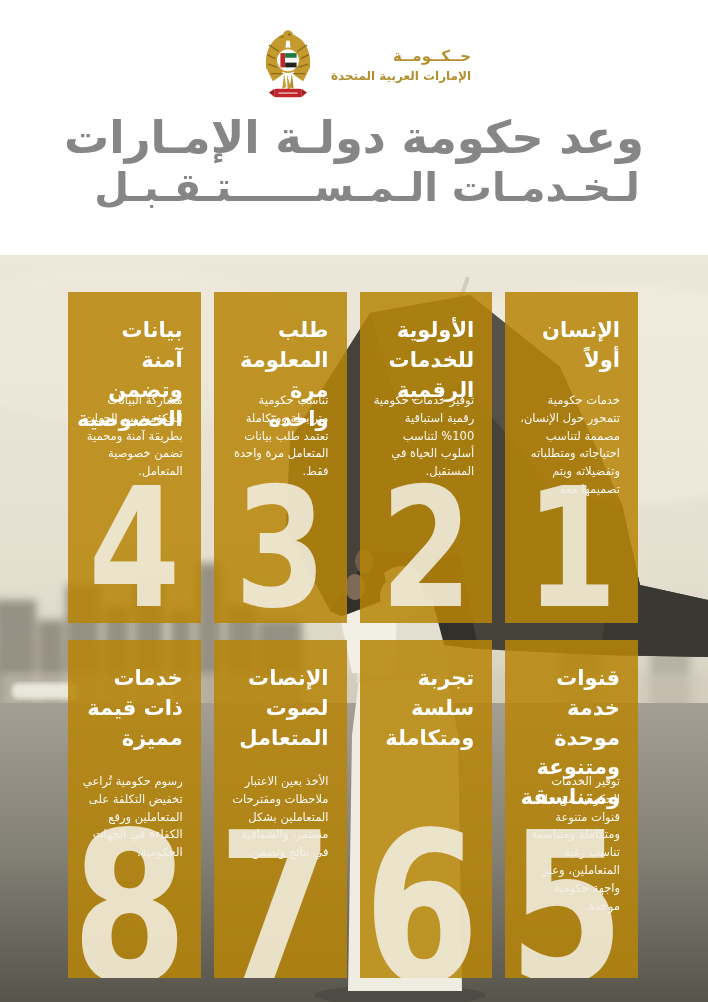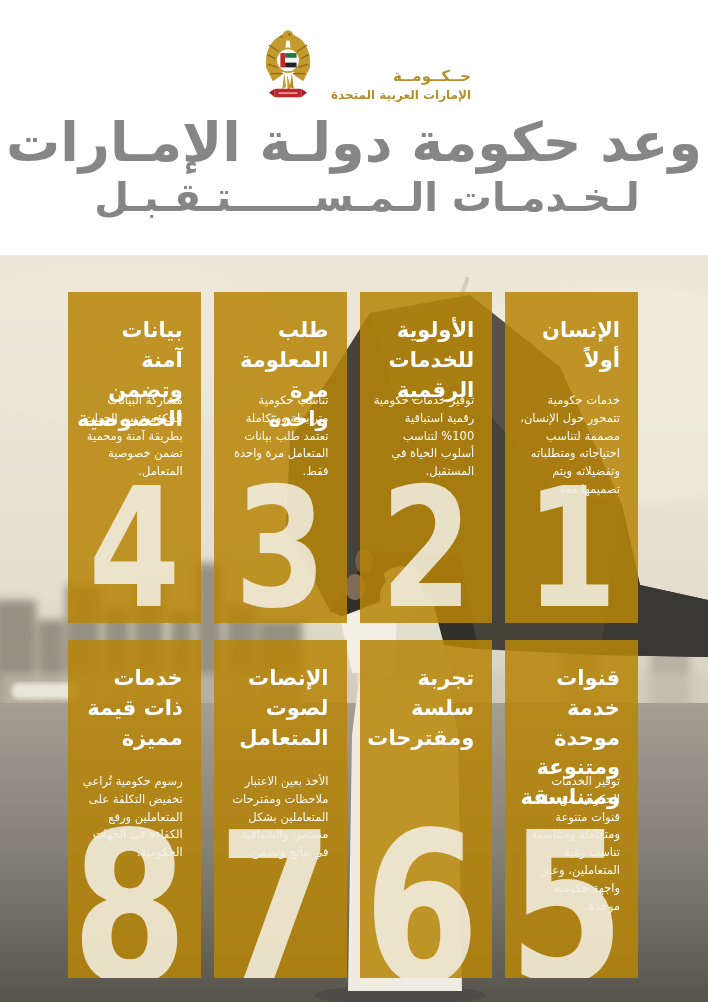--- a/index.html
+++ b/index.html
@@ -2,28 +2,28 @@
 <html lang="ar" dir="rtl"><head>
 <meta charset="utf-8">
 <style>
   * { margin:0; padding:0; box-sizing:border-box; }
   html,body { background:#ffffff; }
   body { font-family:"DejaVu Sans", sans-serif; }
   .poster { position:relative; width:708px; height:1002px; margin:0 auto; background:#ffffff; overflow:hidden; }
 
   
   .header { position:relative; height:255px; background:#ffffff; }
-  .logo-row { position:absolute; top:26px; left:0; right:0; display:flex; flex-direction:row-reverse; justify-content:center; align-items:flex-end; gap:14px; direction:ltr;padding-left:22px; }
+  .logo-row { position:absolute; top:26px; left:0; right:0; display:flex; flex-direction:row-reverse; justify-content:center; align-items:center; gap:14px; direction:ltr;padding-left:22px; }
   .logo-text { text-align:right; direction:rtl; color:#b3902e; }
   .logo-text .gov { font-size:15px; letter-spacing:1px; font-weight:700; line-height:1.5; }
   .logo-text .uae { font-size:12px; font-weight:700; line-height:1.4; }
   .emblem { width:58px; height:78px; display:block; }
 
   .main-title { position:absolute; top:112px; left:0; right:0; text-align:center; color:#868686; font-weight:700; direction:rtl; }
-  .main-title .t1 { font-size:54px; line-height:1.15; white-space:nowrap; }
+  .main-title .t1 { font-size:45px; line-height:1.15; white-space:nowrap; }
   .main-title .t2 { font-size:40px; line-height:1.15; white-space:nowrap;padding-left:26px; }
 
   
   .photo { position:absolute; top:255px; left:0; width:708px; height:747px; background:#ddd8c8; }
   .photo svg { position:absolute; inset:0; }
 
   
   .row { position:absolute; left:68px; width:570px; display:flex; direction:rtl; gap:13px; }
   .row1 { top:37px; height:331px; }
   .row2 { top:385px; height:338px; }
@@ -183,21 +183,21 @@
       <div class="card">
         <div class="card-title">قنوات خدمة
 موحدة
 ومتنوعة
 ومتناسقة</div>
         <div class="card-body">توفير الخدمات الحكومية من خلال قنوات متنوعة ومتكاملة ومتناسقة تناسب رغبة المتعاملين، وعبر واجهة حكومية موحدة.</div>
         <div class="card-num">5</div>
       </div>
       <div class="card">
         <div class="card-title">تجربة سلسة
-ومقترحات</div>
+ومتكاملة</div>
         <div class="card-num">6</div>
       </div>
       <div class="card">
         <div class="card-title">الإنصات
 لصوت
 المتعامل</div>
         <div class="card-body">الأخذ بعين الاعتبار ملاحظات ومقترحات المتعاملين بشكل مستمر، والشفافية في نتائج وتضمن.</div>
         <div class="card-num">7</div>
       </div>
       <div class="card">

